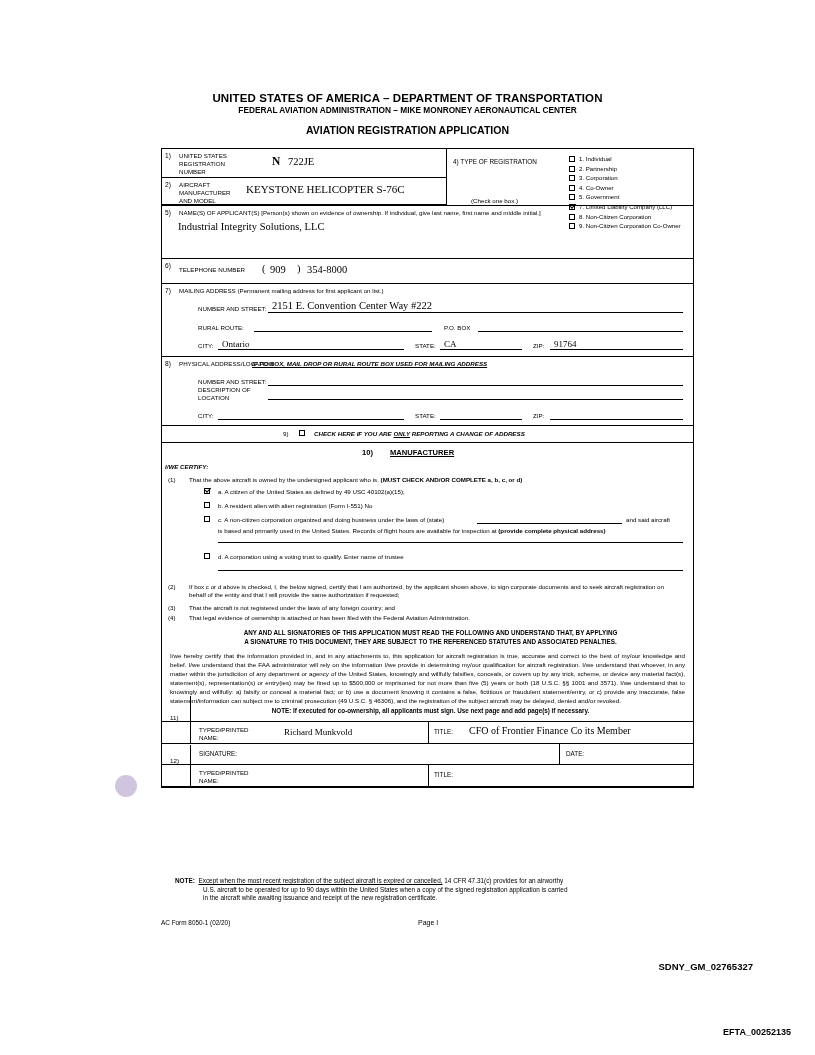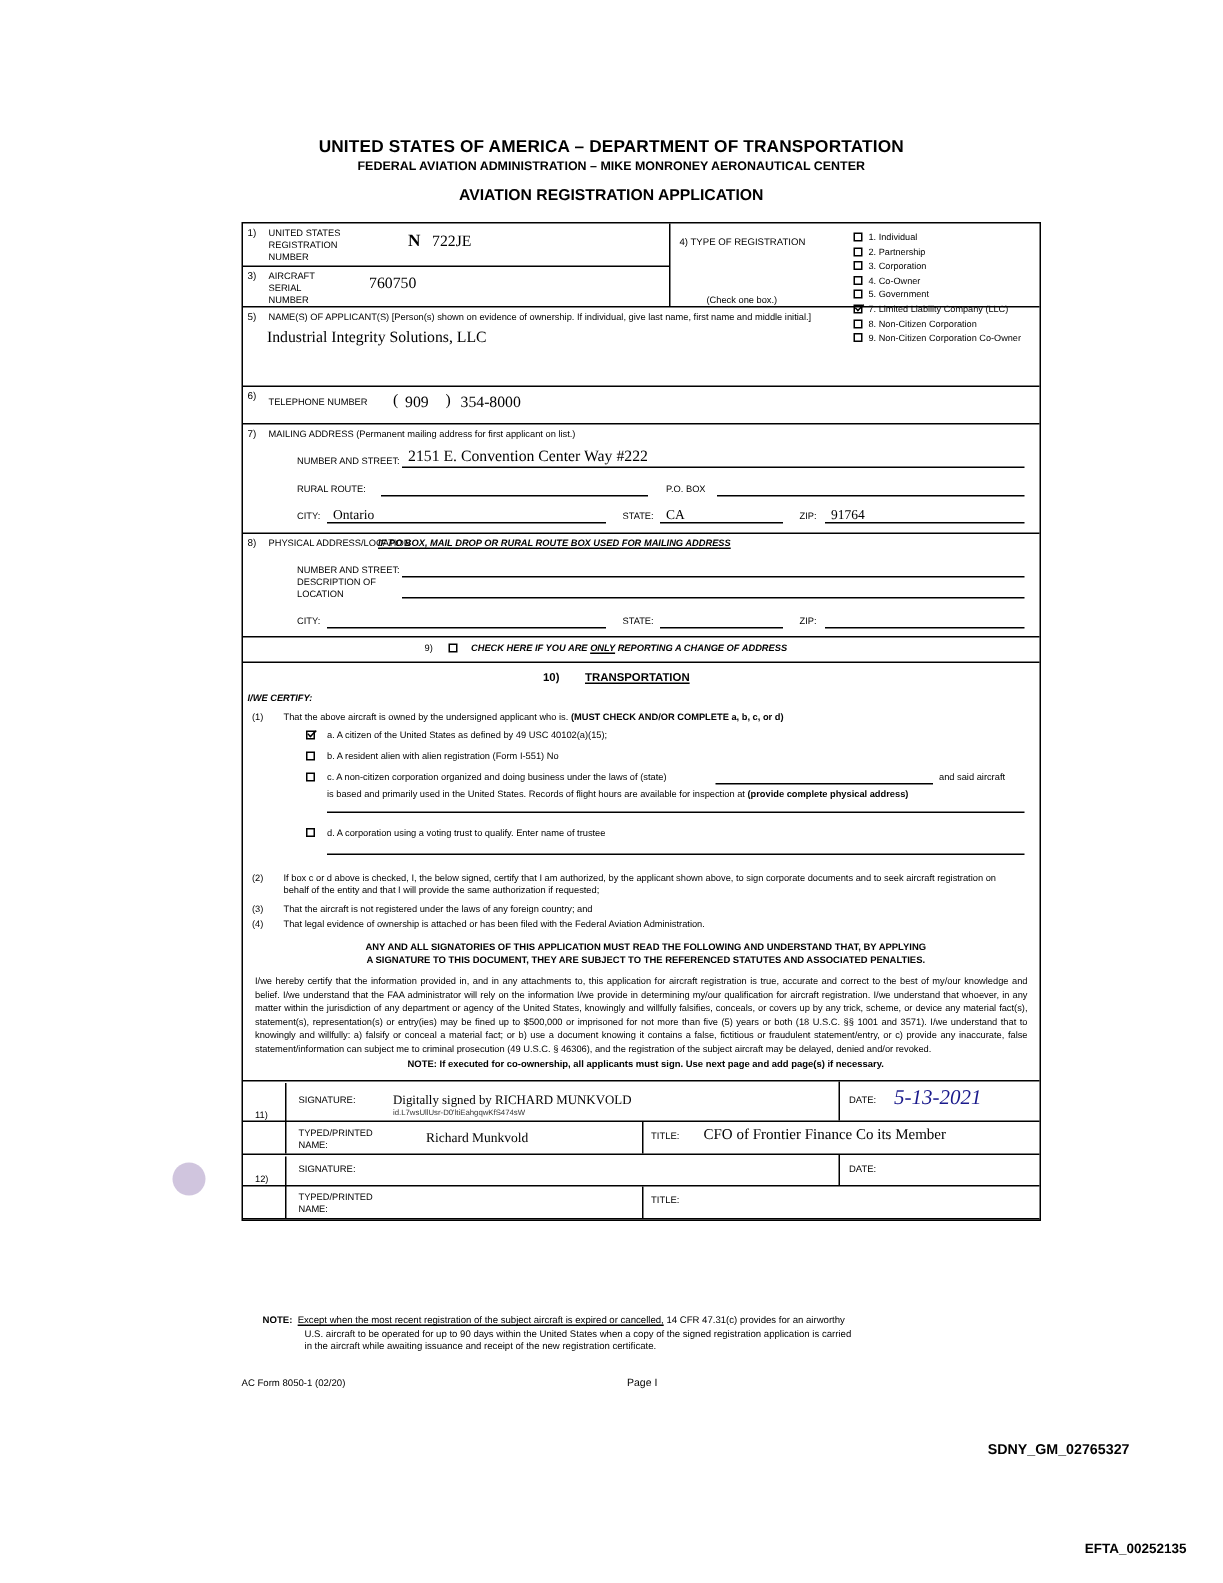--- a/index.html
+++ b/index.html
@@ -81,26 +81,26 @@
     <div class="topblock">
       <div class="topleft">
         <div class="r1">
           <span class="num">1)</span>
           <span class="f-lab" style="white-space:pre;">UNITED STATES
 REGISTRATION
 NUMBER</span>
           <span class="f-val" style="left:110px;top:6px;font-size:11.5px;font-weight:bold;">N</span>
           <span class="f-val" style="left:126px;top:7px;font-size:10.5px;">722JE</span>
         </div>
-        <div class="r3">
-          <span class="num">3)</span>
+        <div class="r2">
+          <span class="num">2)</span>
           <span class="f-lab" style="white-space:pre;">AIRCRAFT
-SERIAL
-NUMBER</span>
-          <span class="f-val" style="left:84px;top:6px;font-size:10.5px;">760750</span>
+MANUFACTURER
+AND MODEL</span>
+          <span class="f-val" style="left:84px;top:5px;font-size:11px;">KEYSTONE HELICOPTER S-76C</span>
         </div>
       </div>
       <div class="topright">
         <div class="regtype-lab">4) TYPE OF REGISTRATION</div>
         <div class="rt-list">
           <div><span class="chkbox"></span><span>1.</span> <span>Individual</span></div>
           <div><span class="chkbox"></span><span>2.</span> <span>Partnership</span></div>
           <div><span class="chkbox"></span><span>3.</span> <span>Corporation</span></div>
           <div><span class="chkbox"></span><span>4.</span> <span>Co-Owner</span></div>
           <div><span class="chkbox"></span><span>5.</span> <span>Government</span></div>
@@ -176,21 +176,21 @@
     </div>
 
     <div class="chgaddr">
       <span class="t lbl" style="left:121px;top:4px;">9)</span>
       <span class="chkbox" style="position:absolute;left:137px;top:4px;"></span>
       <span class="t lbl" style="left:152px;top:4px;font-weight:bold;font-style:italic;"><span>CHECK HERE IF YOU ARE </span><span class="und">ONLY</span><span> REPORTING A CHANGE OF ADDRESS</span></span>
     </div>
 
     <div class="cert" style="height:278px;">
       <span class="t" style="left:200px;top:5px;font-size:7.6px;font-weight:bold;">10)</span>
-      <span class="t und" style="left:228px;top:5px;font-size:7.6px;font-weight:bold;">TRANSPORTATION</span>
+      <span class="t und" style="left:228px;top:5px;font-size:7.6px;font-weight:bold;">MANUFACTURER</span>
 
       <span class="t" style="left:3px;top:20px;font-size:6.2px;font-weight:bold;font-style:italic;">I/WE CERTIFY:</span>
 
       <span class="t lbl" style="left:6px;top:33px;">(1)</span>
       <span class="t lbl" style="left:27px;top:33px;"><span>That the above aircraft is owned by the undersigned applicant who is. </span><span class="bold">(MUST CHECK AND/OR COMPLETE a, b, c, or d)</span></span>
 
       <span class="chkbox chk-on" style="position:absolute;left:42px;top:45px;"></span>
       <span class="t lbl" style="left:56px;top:45px;">a. A citizen of the United States as defined by 49 USC 40102(a)(15);</span>
 
       <span class="chkbox" style="position:absolute;left:42px;top:59px;"></span>
@@ -218,28 +218,20 @@
         <div>ANY AND ALL SIGNATORIES OF THIS APPLICATION MUST READ THE FOLLOWING AND UNDERSTAND THAT, BY APPLYING</div>
         <div>A SIGNATURE TO THIS DOCUMENT, THEY ARE SUBJECT TO THE REFERENCED STATUTES AND ASSOCIATED PENALTIES.</div>
       </div>
 
       <div class="t certtext" style="left:8px;top:209px;width:515px;">I/we hereby certify that the information provided in, and in any attachments to, this application for aircraft registration is true, accurate and correct to the best of my/our knowledge and belief. I/we understand that the FAA administrator will rely on the information I/we provide in determining my/our qualification for aircraft registration.  I/we understand that whoever, in any matter within the jurisdiction of any department or agency of the United States, knowingly and willfully falsifies, conceals, or covers up by any trick, scheme, or device any material fact(s), statement(s), representation(s) or entry(ies) may be fined up to $500,000 or imprisoned for not more than five (5) years or both (18 U.S.C. §§ 1001 and 3571).  I/we understand that to knowingly and willfully: a) falsify or conceal a material fact; or b) use a document knowing it contains a false, fictitious or fraudulent statement/entry, or c) provide any inaccurate, false statement/information can subject me to criminal prosecution (49 U.S.C. § 46306), and the registration of the subject aircraft may be delayed, denied and/or revoked.</div>
 
       <div class="t" style="left:16px;top:264px;width:505px;text-align:center;font-size:6.3px;font-weight:bold;">NOTE:  If executed for co-ownership, all applicants must sign. Use next page and add page(s) if necessary.</div>
     </div>
 
     <div class="sig-block">
-      <div class="sig-row">
-        <span class="sig-lab" style="left:37px;top:9px;">SIGNATURE:</span>
-        <span class="t sigtext" style="left:100px;top:7px;">Digitally signed by RICHARD MUNKVOLD</span>
-        <span class="t sigsmall" style="left:100px;top:18px;color:#333;">id.L7wsUllUsr-D0'ltiEahgqwKfS474sW</span>
-        <span class="vdiv" style="left:397px;top:0;height:26px;"></span>
-        <span class="sig-lab" style="left:404px;top:9px;">DATE:</span>
-        <span class="t handwrite" style="left:434px;top:4px;">5-13-2021</span>
-      </div>
       <div class="sig-row" style="height:21px;">
         <span class="vdiv" style="left:28px;top:-26px;height:47px;"></span>
         <span class="t lbl" style="left:37px;top:4px;white-space:pre;">TYPED/PRINTED
 NAME:</span>
         <span class="t valsm" style="left:122px;top:5px;font-size:9px;">Richard Munkvold</span>
         <span class="vdiv" style="left:266px;top:0;height:21px;"></span>
         <span class="sig-lab" style="left:272px;top:6px;">TITLE:</span>
         <span class="t val" style="left:307px;top:3px;font-size:10px;text-align:center;">CFO of Frontier Finance Co its Member</span>
         <span class="t lbl" style="left:8px;top:-8px;">11)</span>
       </div>

